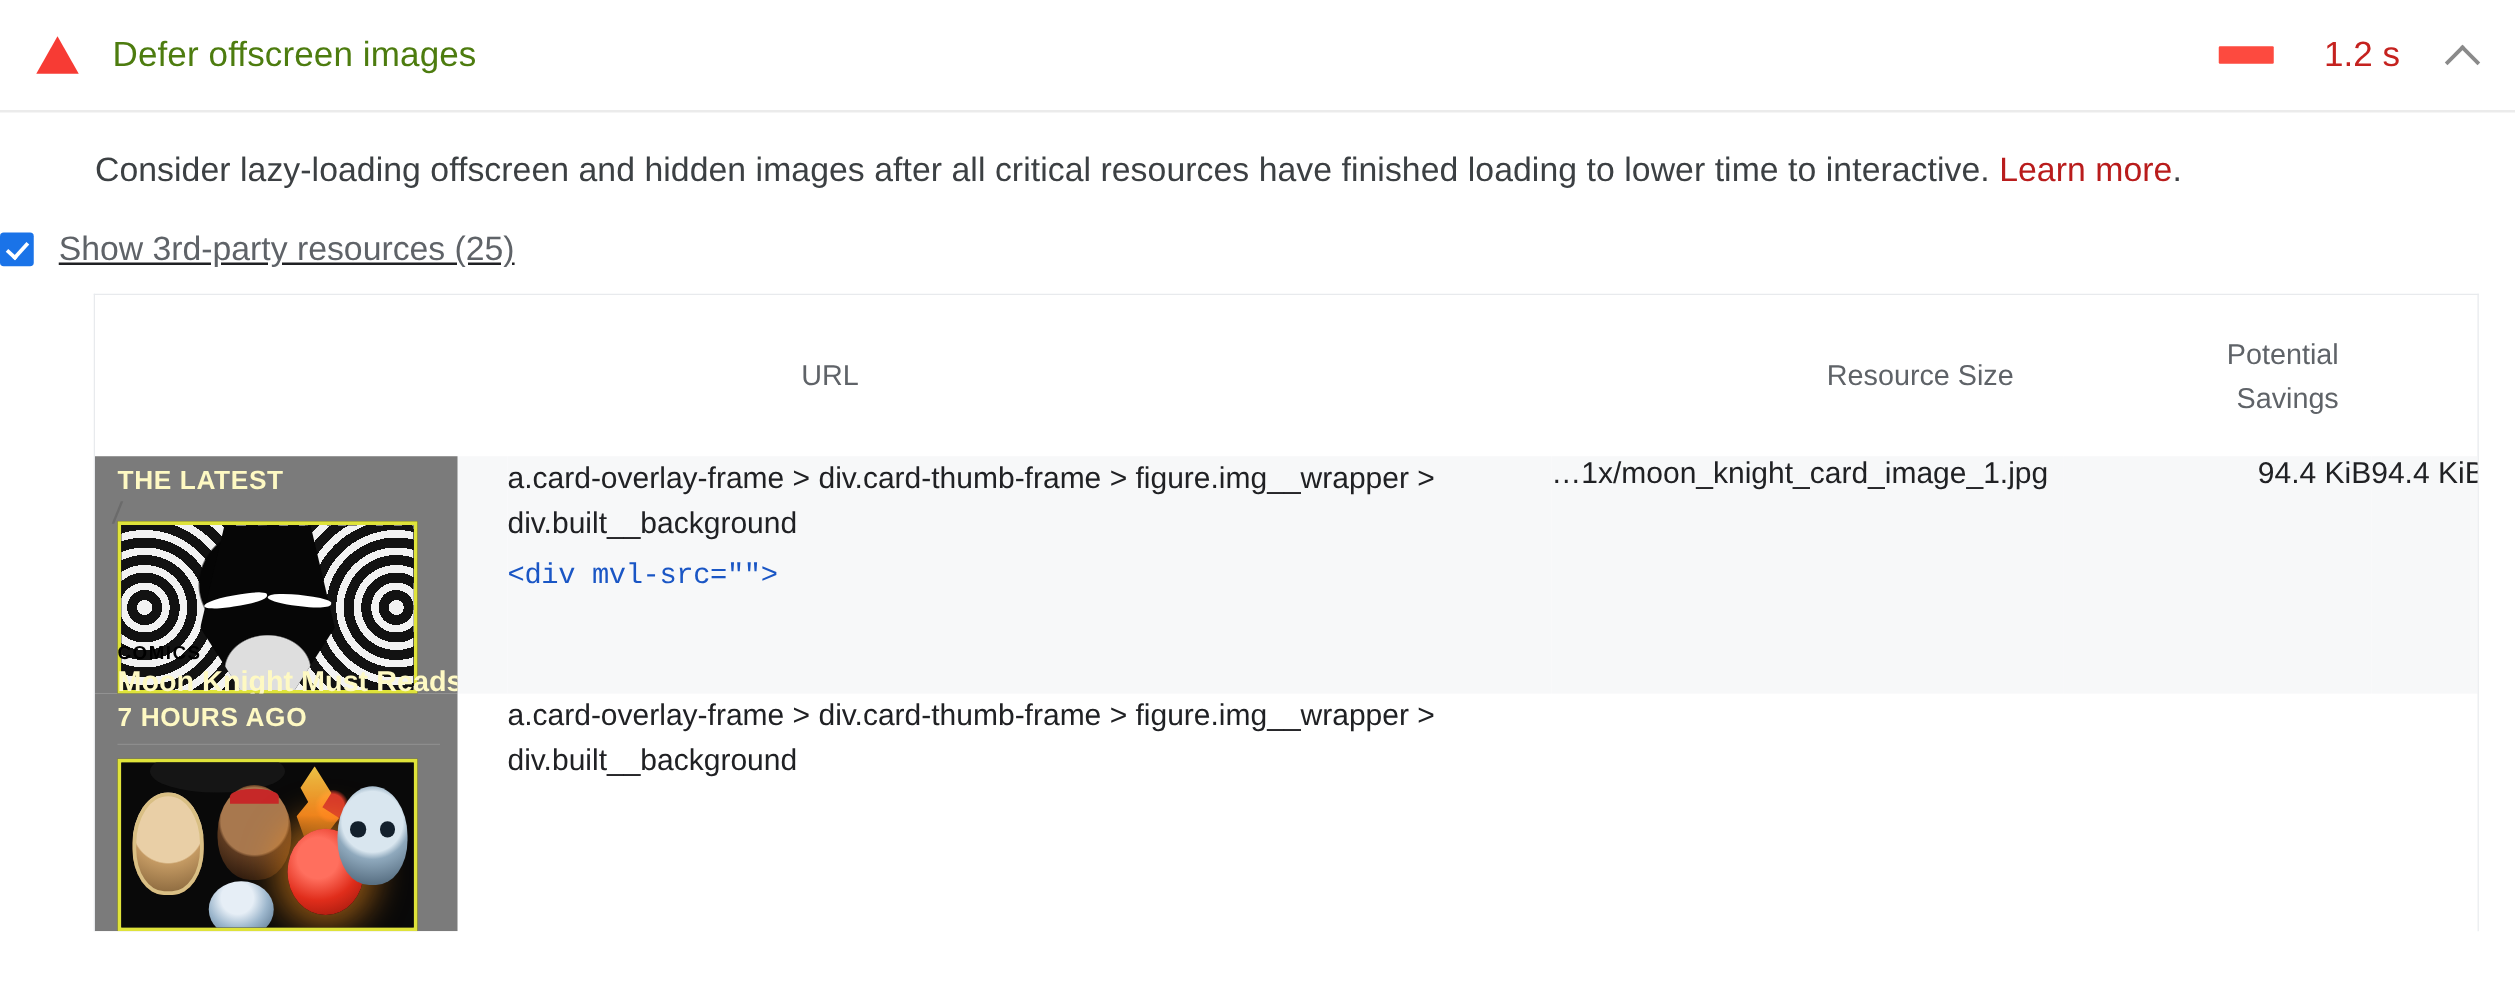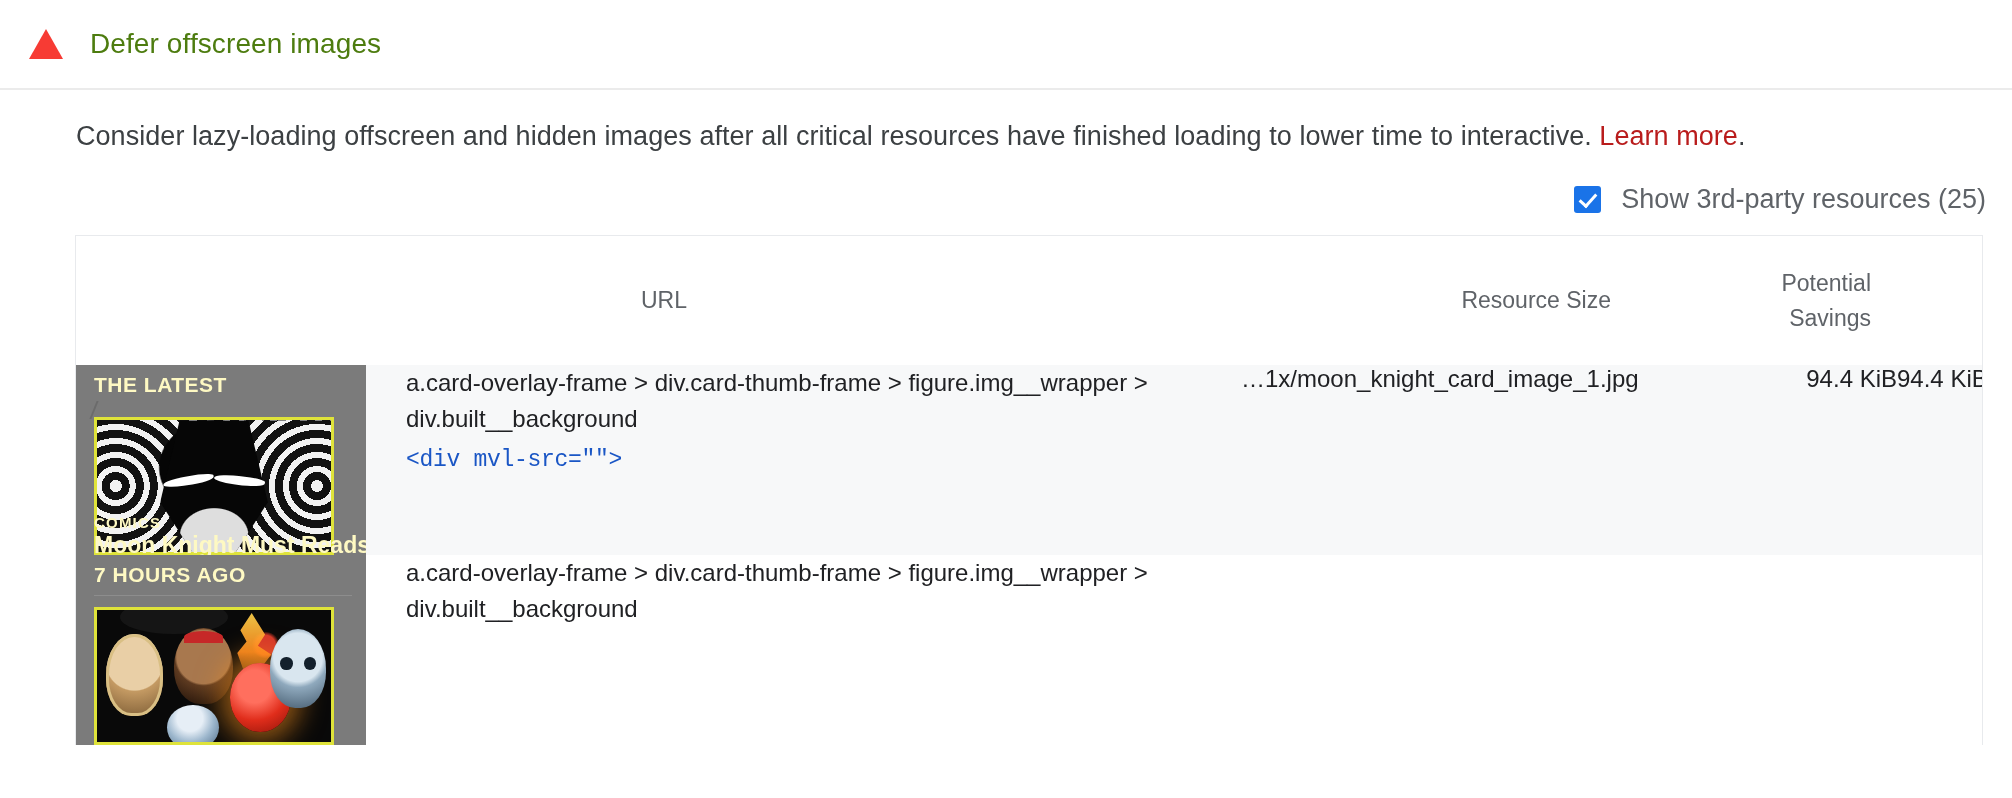--- a/index.html
+++ b/index.html
@@ -96,24 +96,24 @@
     white-space: nowrap;
   }
   .description a {
     color: #b91c1c;
     text-decoration: none;
   }
 
   
   .thirdparty-row {
     display: flex;
-    justify-content: flex-end;
     align-items: center;
     padding-right: 26px;
     margin-top: 30px;
+    text-decoration: underline;
   }
   .checkbox {
     width: 27px;
     height: 27px;
     border-radius: 3px;
     background: #1a73e8;
     position: relative;
     flex: none;
     cursor: pointer;
   }
@@ -256,21 +256,21 @@
     overflow: hidden;
     background: #0d0d0d;
   }
   .thumb .footer-kicker {
     position: absolute;
     bottom: 24px;
     left: 18px;
     font-size: 15px;
     font-weight: 700;
     letter-spacing: 1.2px;
-    color: #fef9c3;
+    color: #000000;
   }
   .thumb .footer-title {
     position: absolute;
     bottom: -4px;
     left: 18px;
     font-size: 23px;
     font-weight: 700;
     color: #fef9c3;
     white-space: nowrap;
   }
@@ -391,20 +391,25 @@
   }
 </style>
 </head>
 <body>
 
 <div class="audit-header">
   <div class="warn-icon">
     <div class="triangle"></div>
   </div>
   <div class="audit-title">Defer offscreen images</div>
+  <div class="header-right">
+    <div class="score-bar"></div>
+    <div class="score-value">1.2 s</div>
+    <div class="chevron"></div>
+  </div>
 </div>
 
 <div class="description"><span>Consider lazy-loading offscreen and hidden images after all critical resources have finished loading to lower time to interactive. </span><a href="#">Learn more</a><span>.</span></div>
 
 <div class="thirdparty-row">
   <div class="checkbox"></div>
   <div class="thirdparty-label">Show 3rd-party resources (25)</div>
 </div>
 
 <div class="table-wrap">

